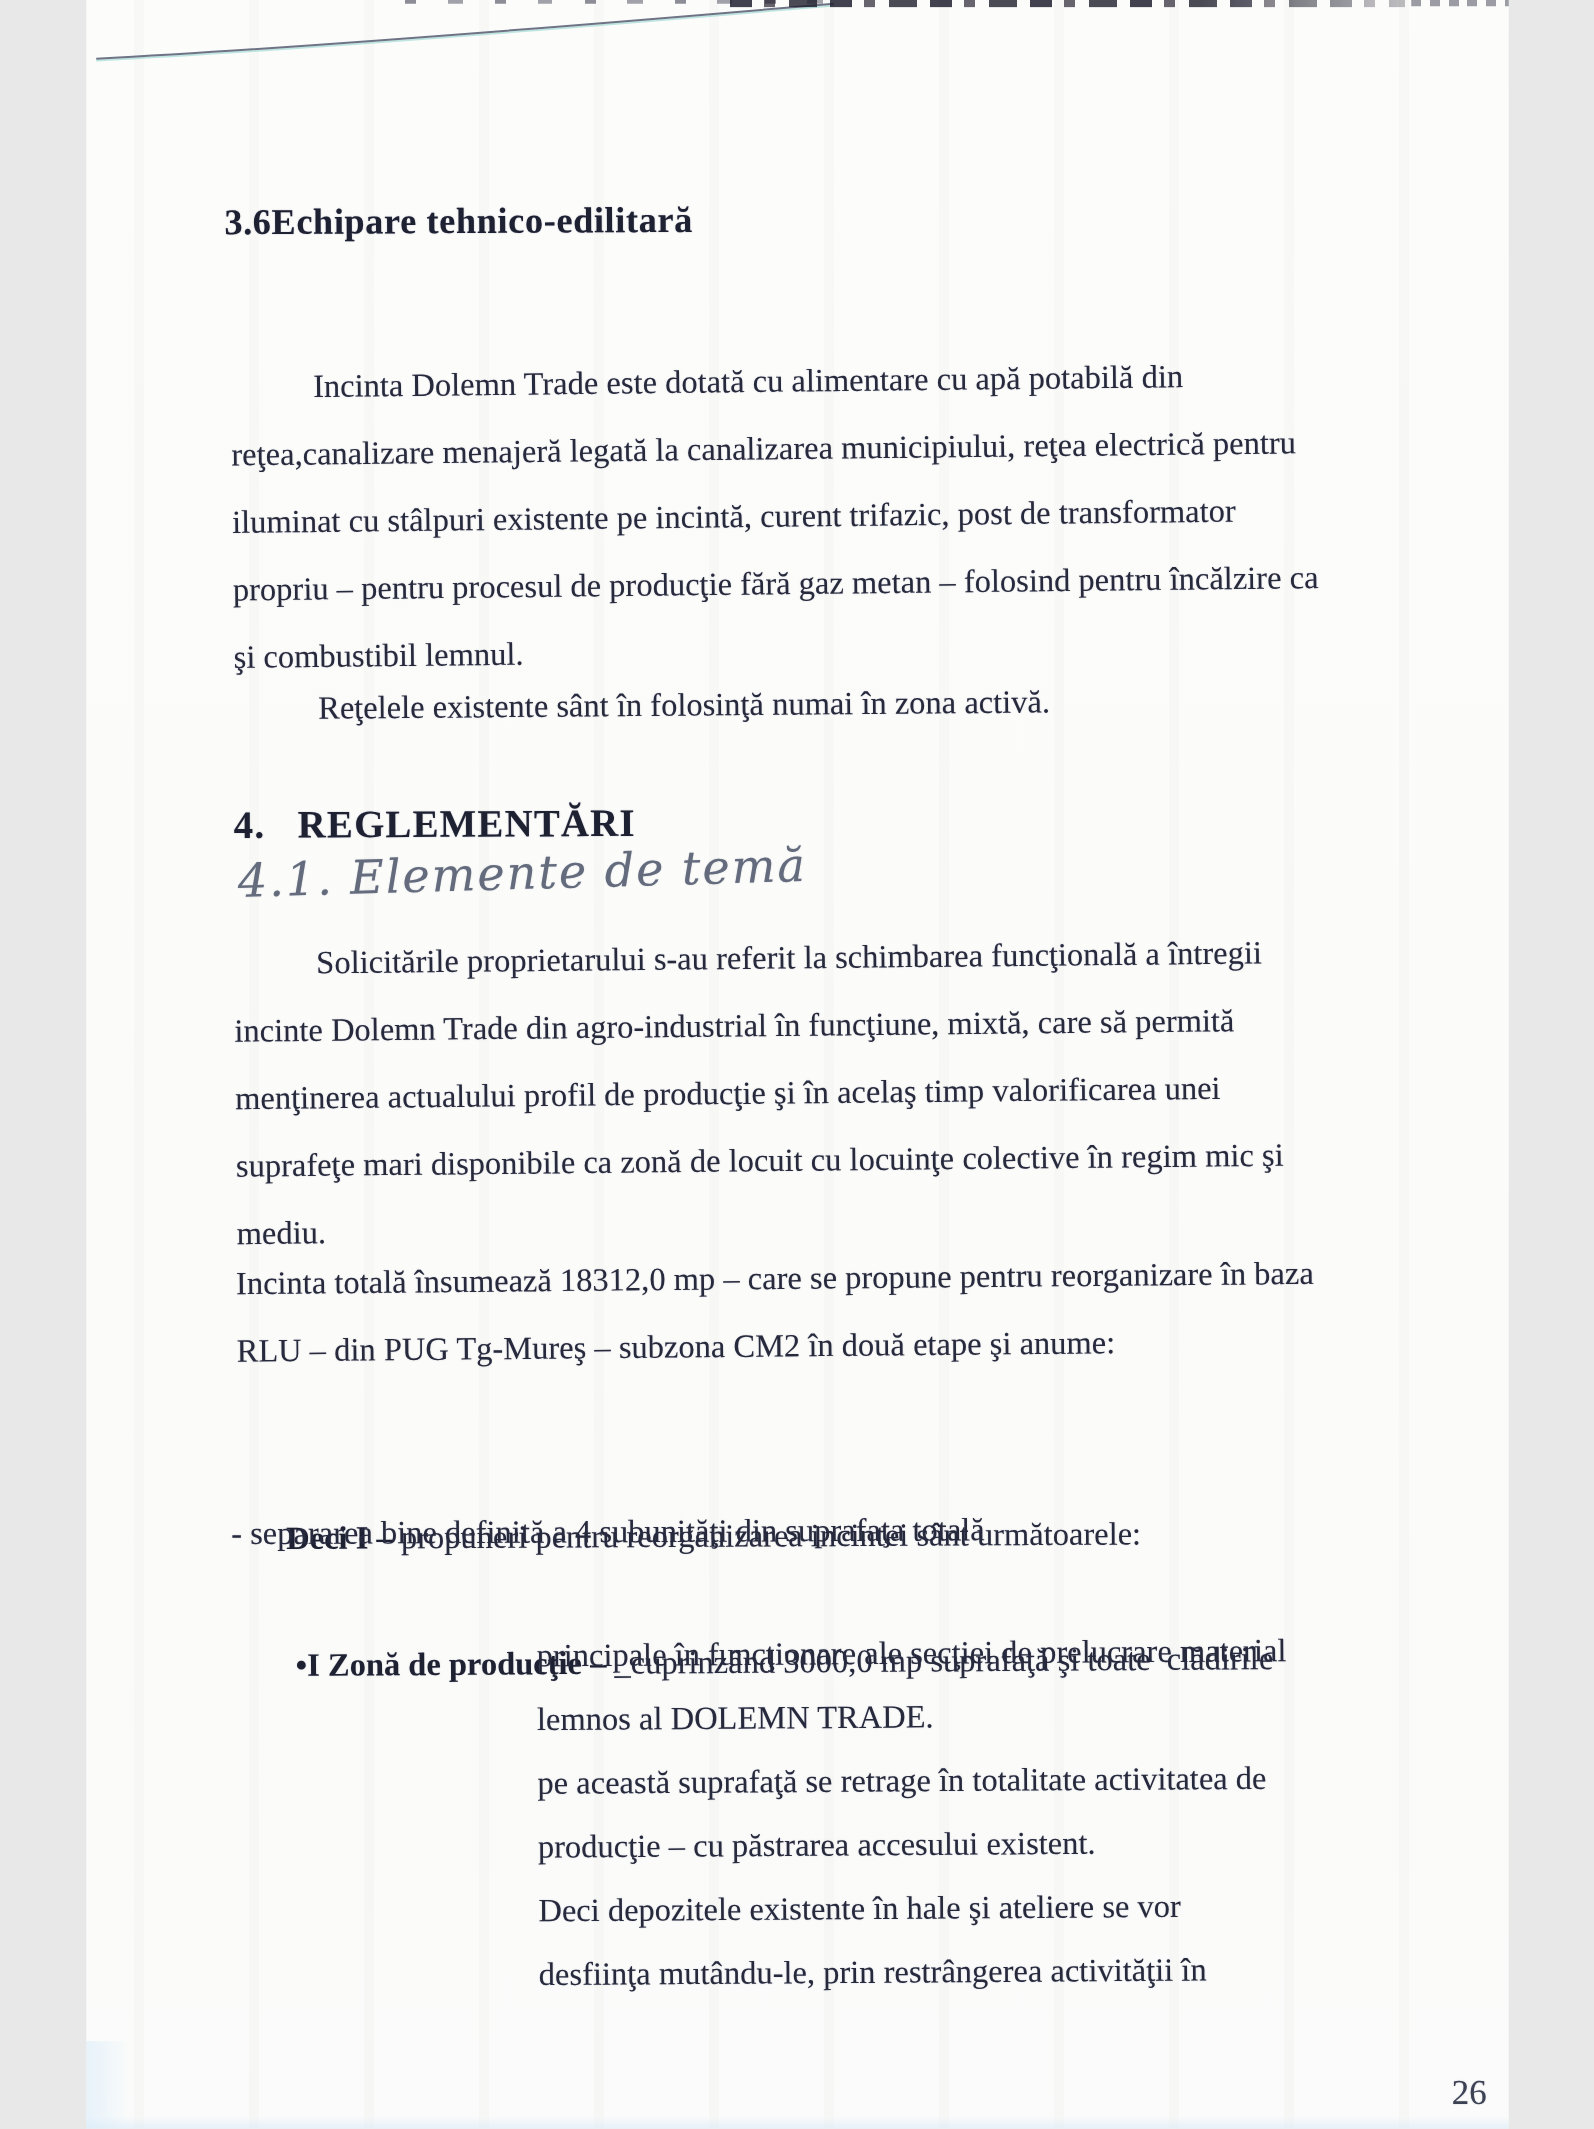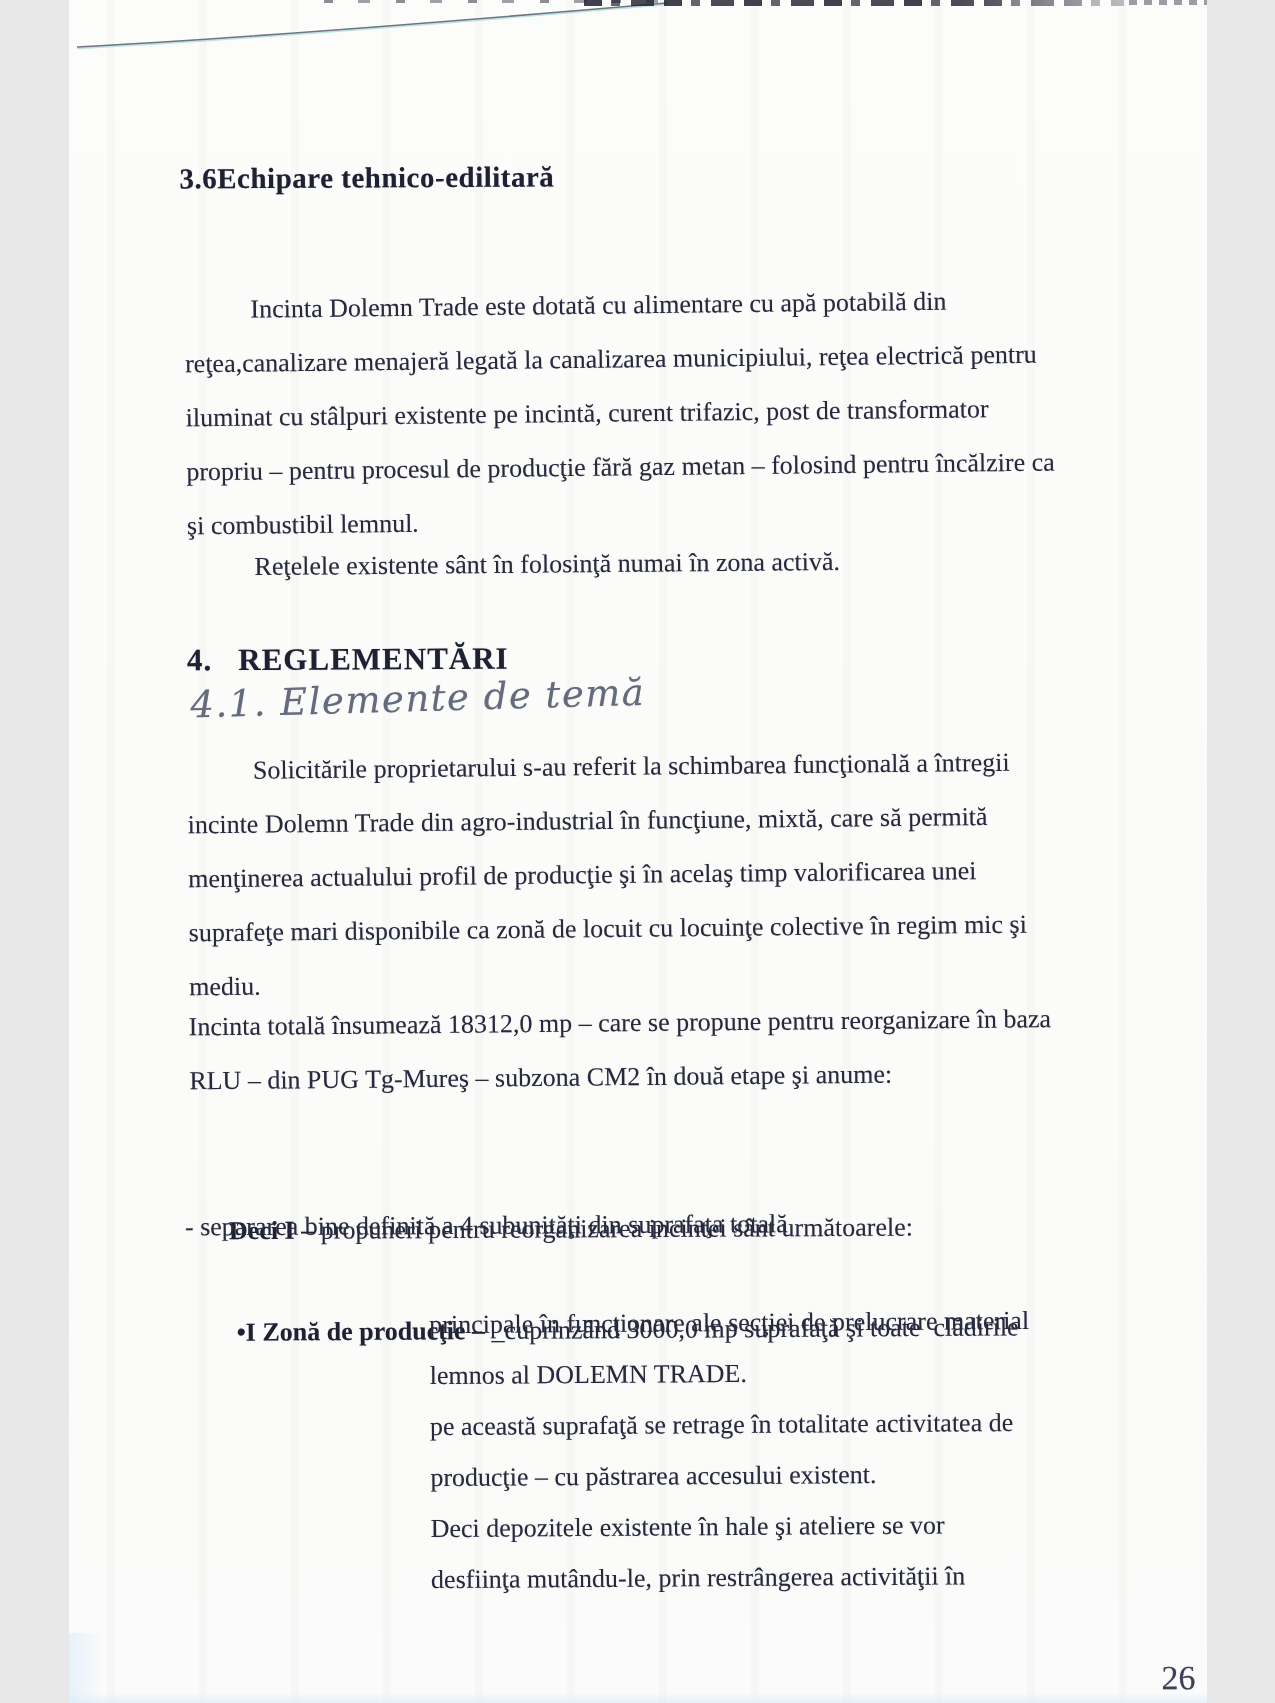--- a/index.html
+++ b/index.html
@@ -56,21 +56,21 @@
   }
   .para3{left:119px;top:742px;transform:rotate(-0.3deg);transform-origin:left center;}
   .para4{left:119px;top:998px;transform:rotate(-0.25deg);transform-origin:left center;}
   .etapa-line{left:119px;top:1148px;}
   .item1{left:114px;top:1198px;}
   .bullet-line{left:126px;top:1249px;transform:rotate(-0.1deg);}
   .cont{left:358px;top:1298px;transform:rotate(-0.1deg);transform-origin:left center;}
   .cont .line{line-height:51px;height:51px;}
   .pagenum{
     left:1088px;top:1662px;
-    font-size:34px;color:#3c4154;
+    font-size:28px;color:#3c4154;
     text-shadow:0 0 1px rgba(60,65,90,0.4);
   }
   
   .art-diagonal{position:absolute;left:0;top:0;width:640px;height:52px;pointer-events:none;}
   .art-frags-b{
     position:absolute;left:515px;top:0;width:540px;height:6px;
     background:repeating-linear-gradient(90deg,
       rgba(32,32,48,0.85) 0 18px, rgba(0,0,0,0) 18px 27px,
       rgba(40,35,50,0.7) 27px 36px, rgba(0,0,0,0) 36px 47px,
       rgba(30,30,45,0.8) 47px 70px, rgba(0,0,0,0) 70px 80px);

